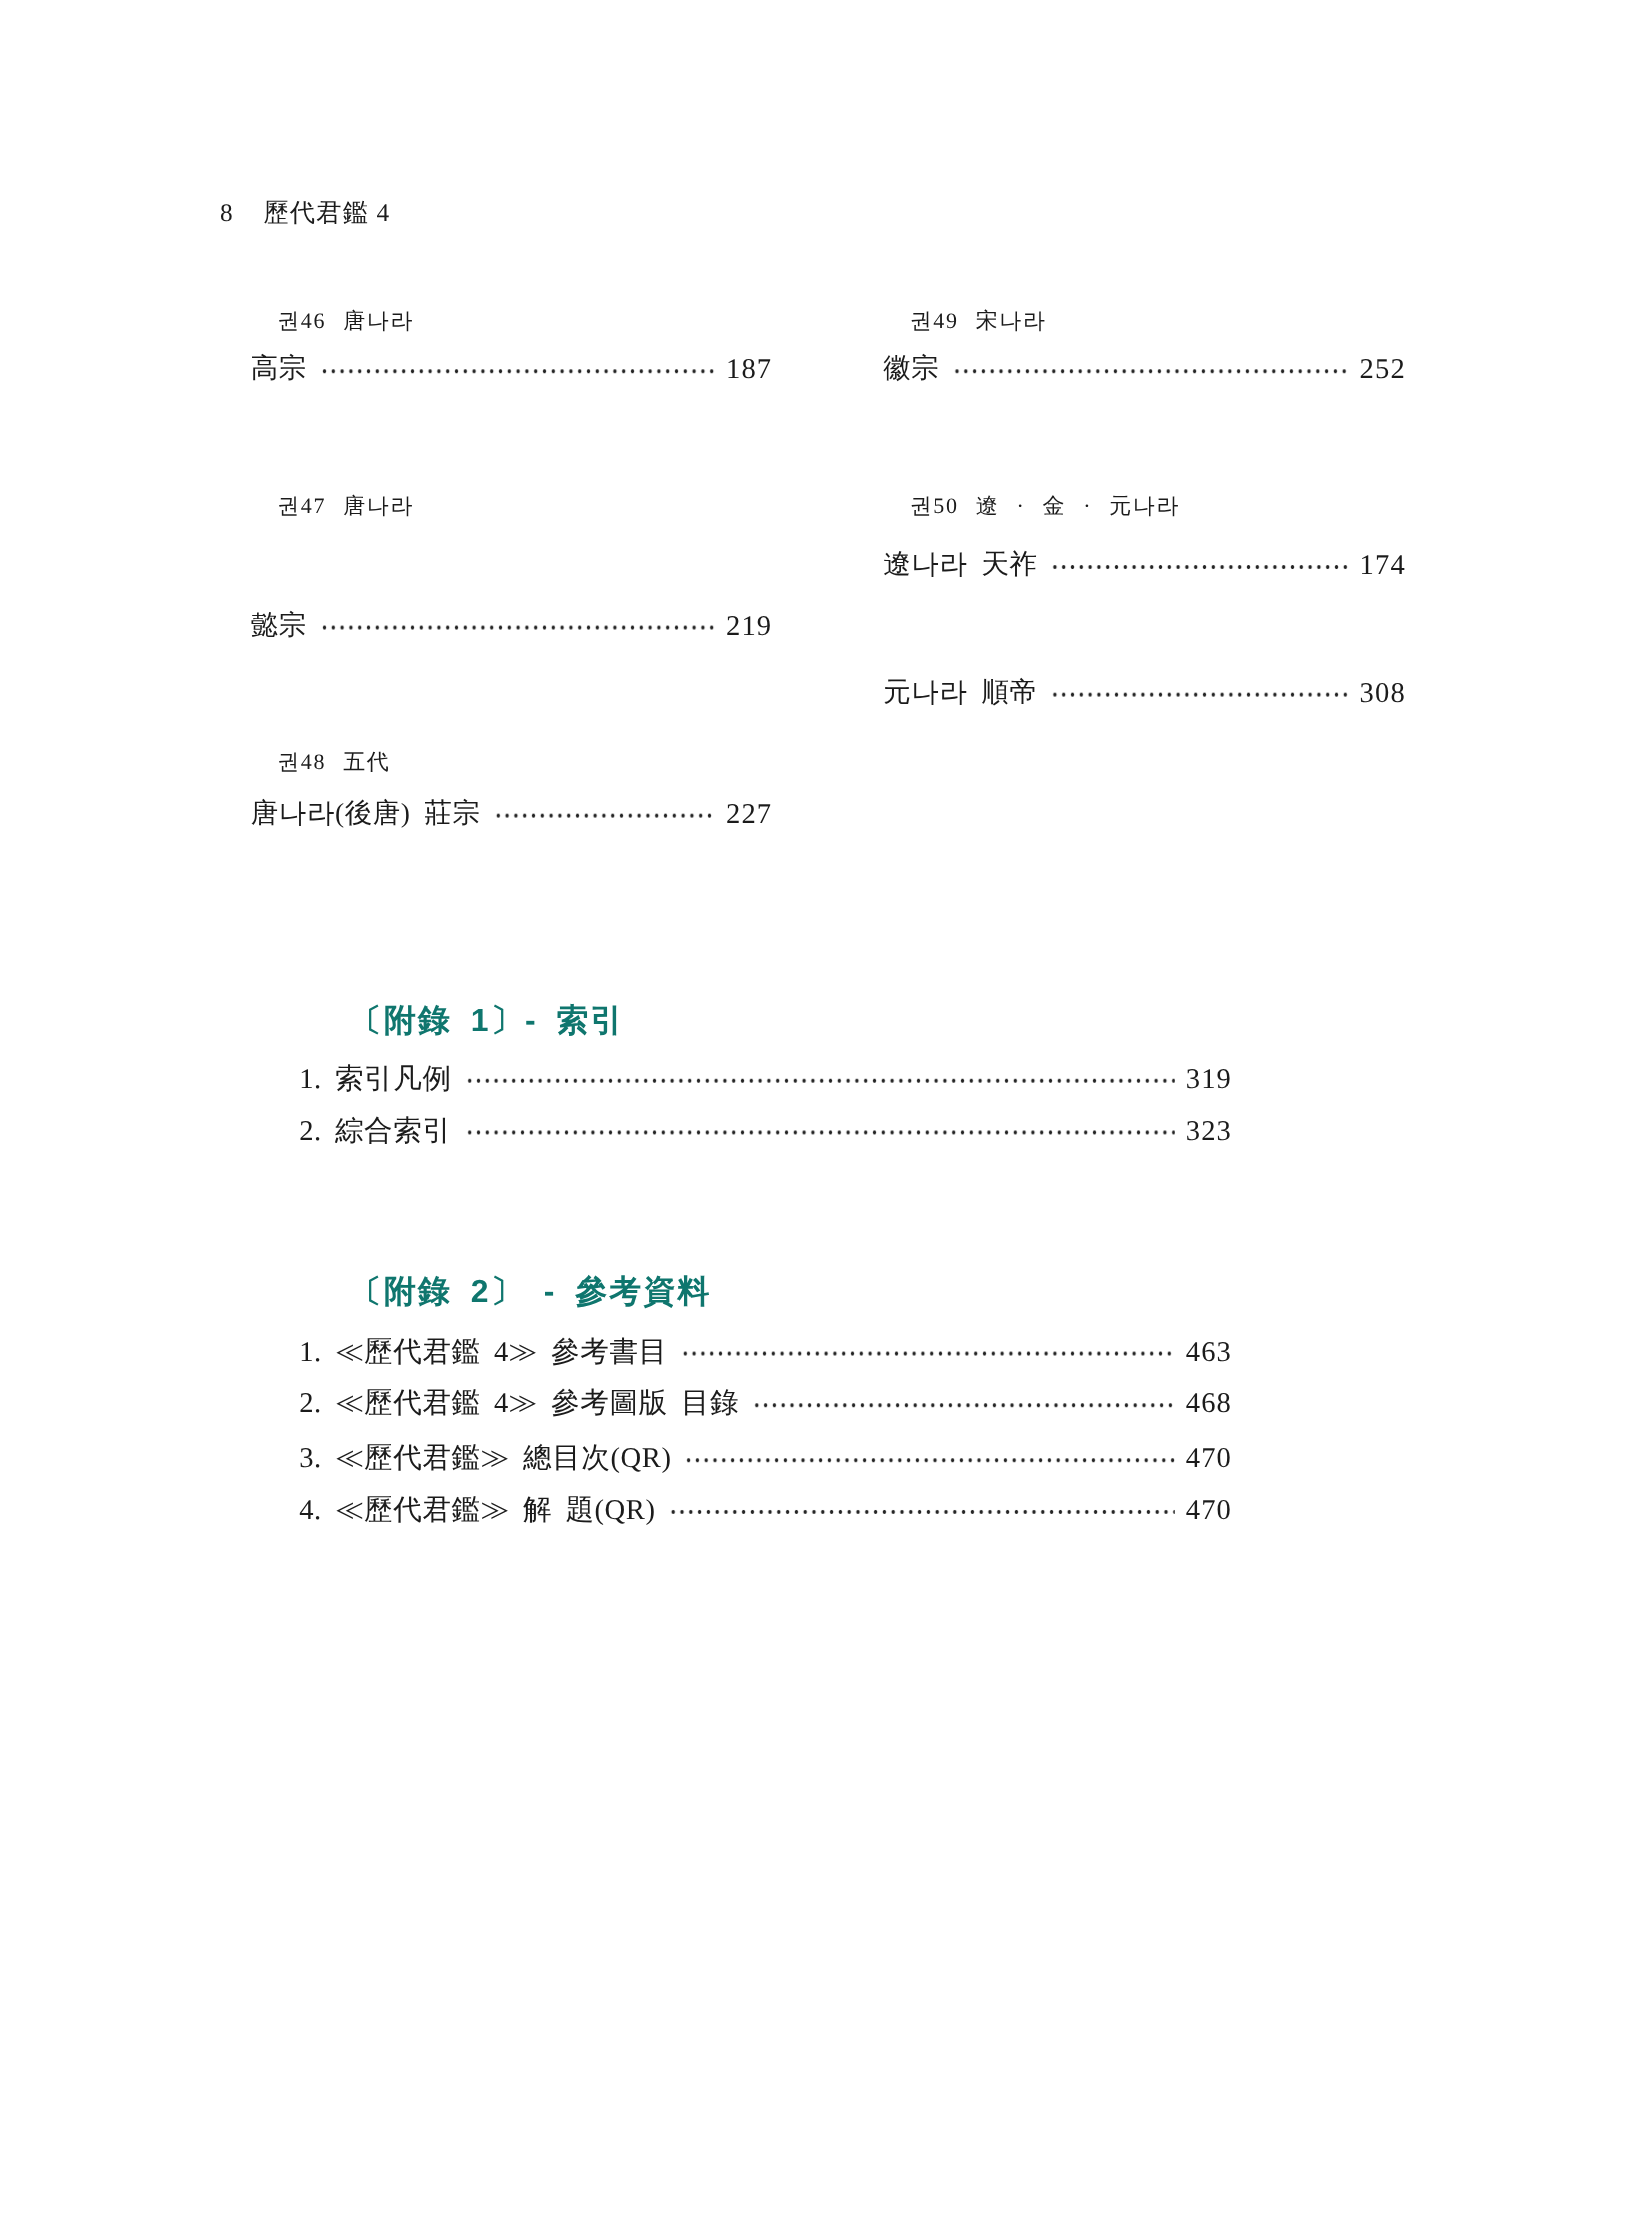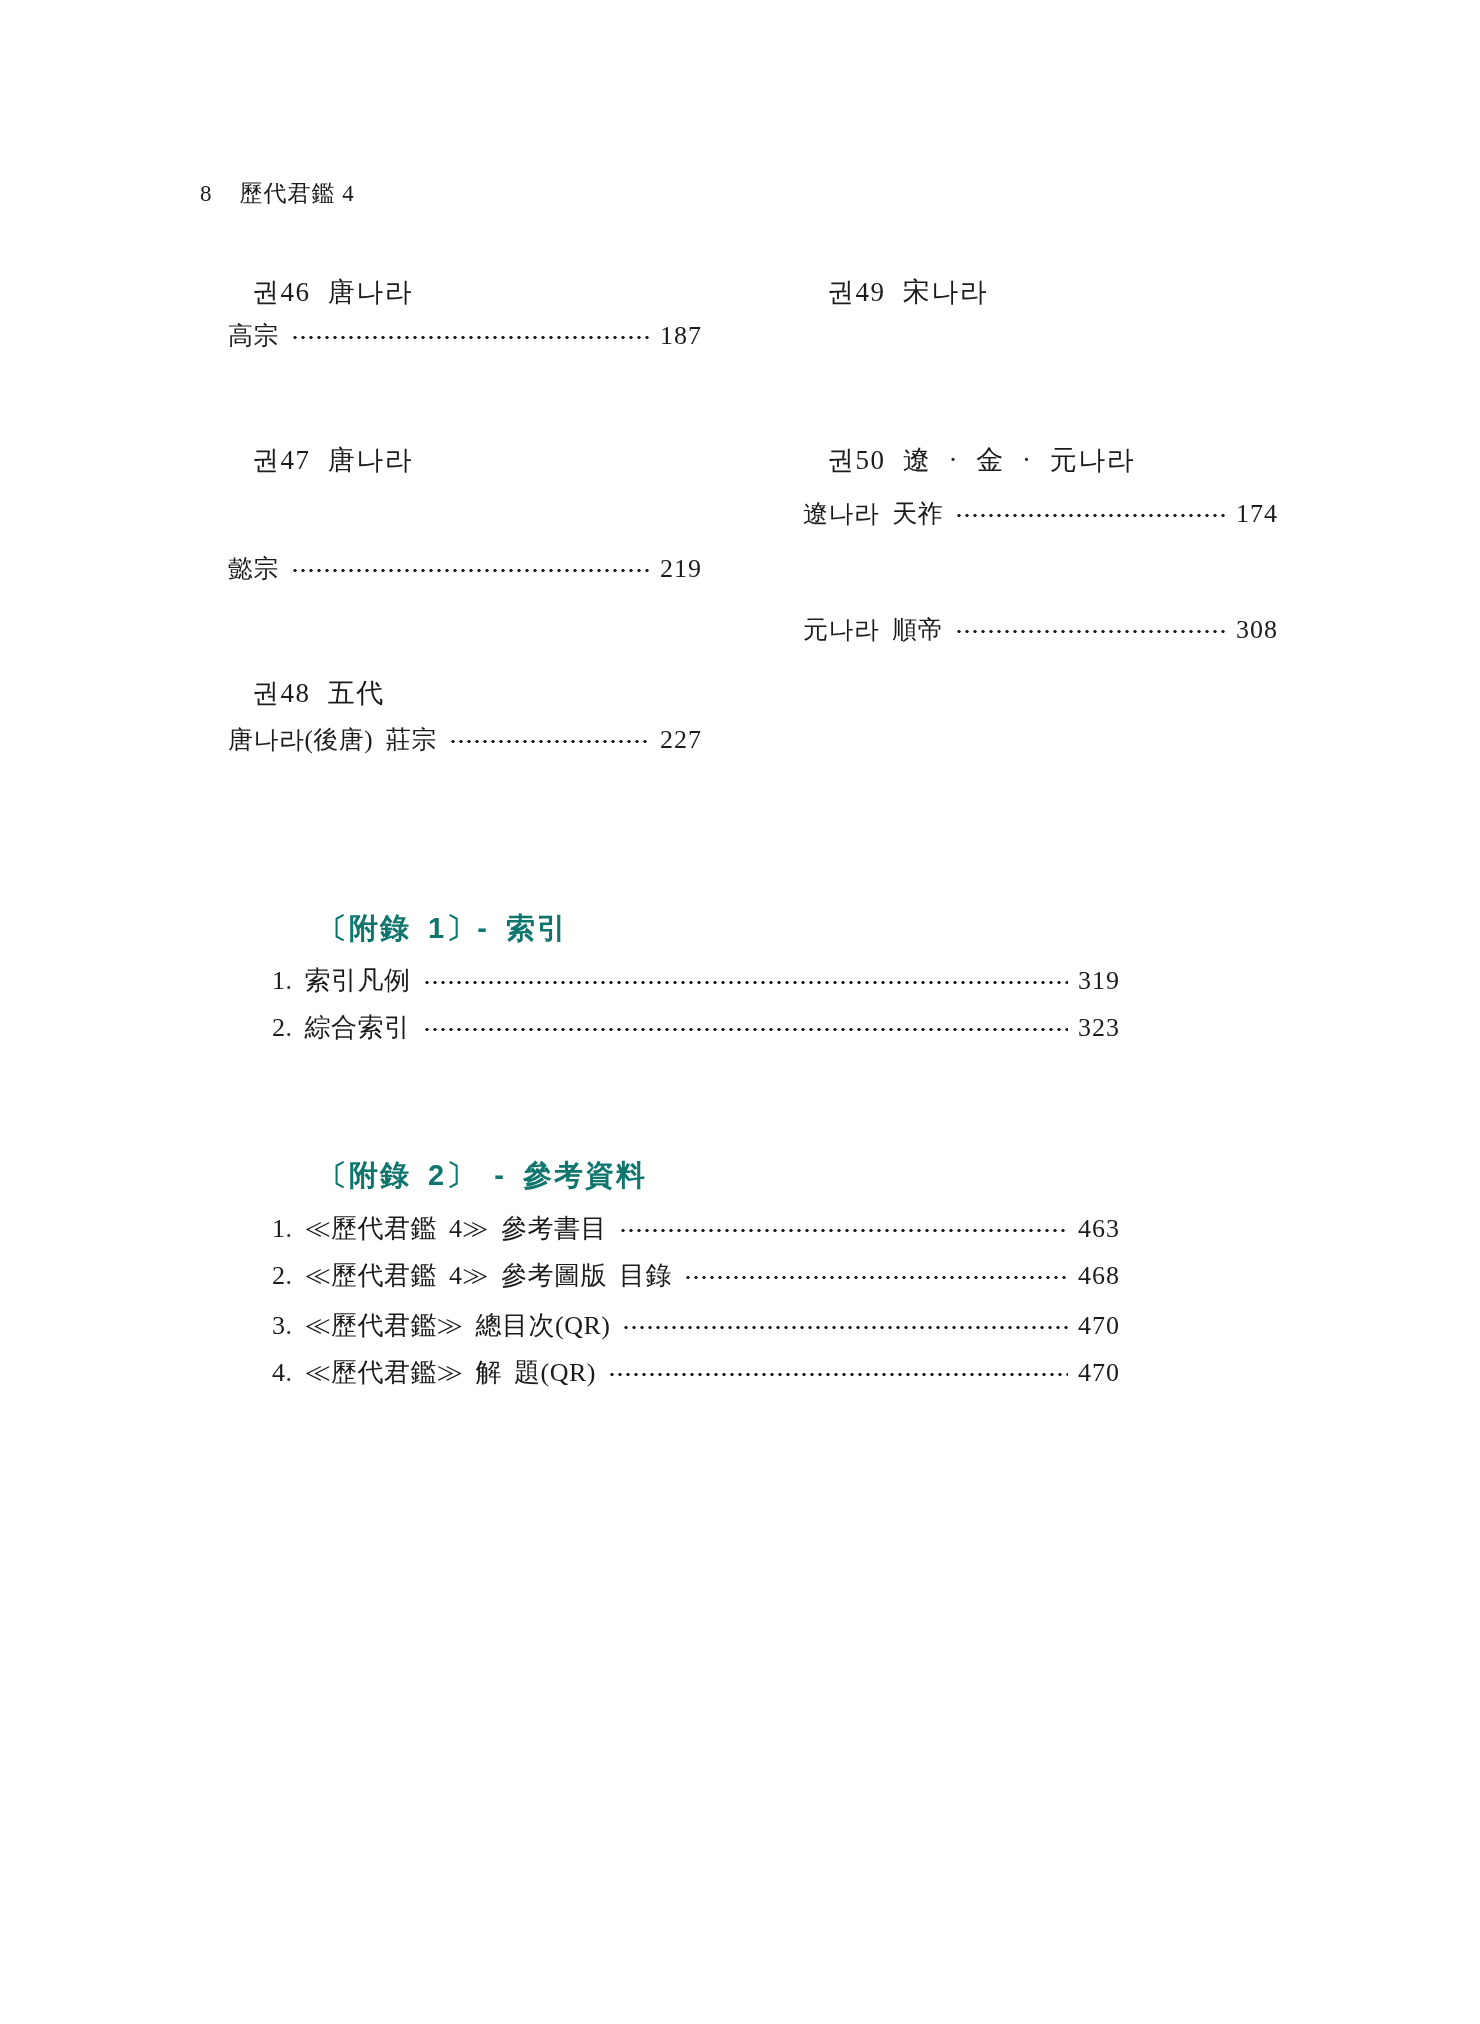--- a/index.html
+++ b/index.html
@@ -34,21 +34,21 @@
   }
   .col-left  { left: 228px; width: 474px; }
   .col-right { left: 803px; width: 475px; }
 
   .sec-h {
     position: absolute;
     left: 24px;
     right: 0;
     height: 34px;
     line-height: 34px;
-    font-size: 27px;
+    font-size: 20px;
     letter-spacing: 1.5px;
     word-spacing: 9px;
     white-space: nowrap;
   }
 
   .row {
     position: absolute;
     left: 0;
     right: 0;
     height: 32px;
@@ -137,20 +137,25 @@
       <span class="lbl">唐나라(後唐) 莊宗</span>
       <span class="leader"></span>
       <span class="pg">227</span>
     </div>
 
   </div>
 
   <div class="col col-right">
 
     <div class="sec-h" style="top:275px">권49 宋나라</div>
+    <div class="row" style="top:320px">
+      <span class="lbl">徽宗</span>
+      <span class="leader"></span>
+      <span class="pg">252</span>
+    </div>
 
     <div class="sec-h" style="top:443px">권50 遼 · 金 · 元나라</div>
     <div class="row" style="top:498px">
       <span class="lbl">遼나라 天祚</span>
       <span class="leader"></span>
       <span class="pg">174</span>
     </div>
     <div class="row" style="top:614px">
       <span class="lbl">元나라 順帝</span>
       <span class="leader"></span>

